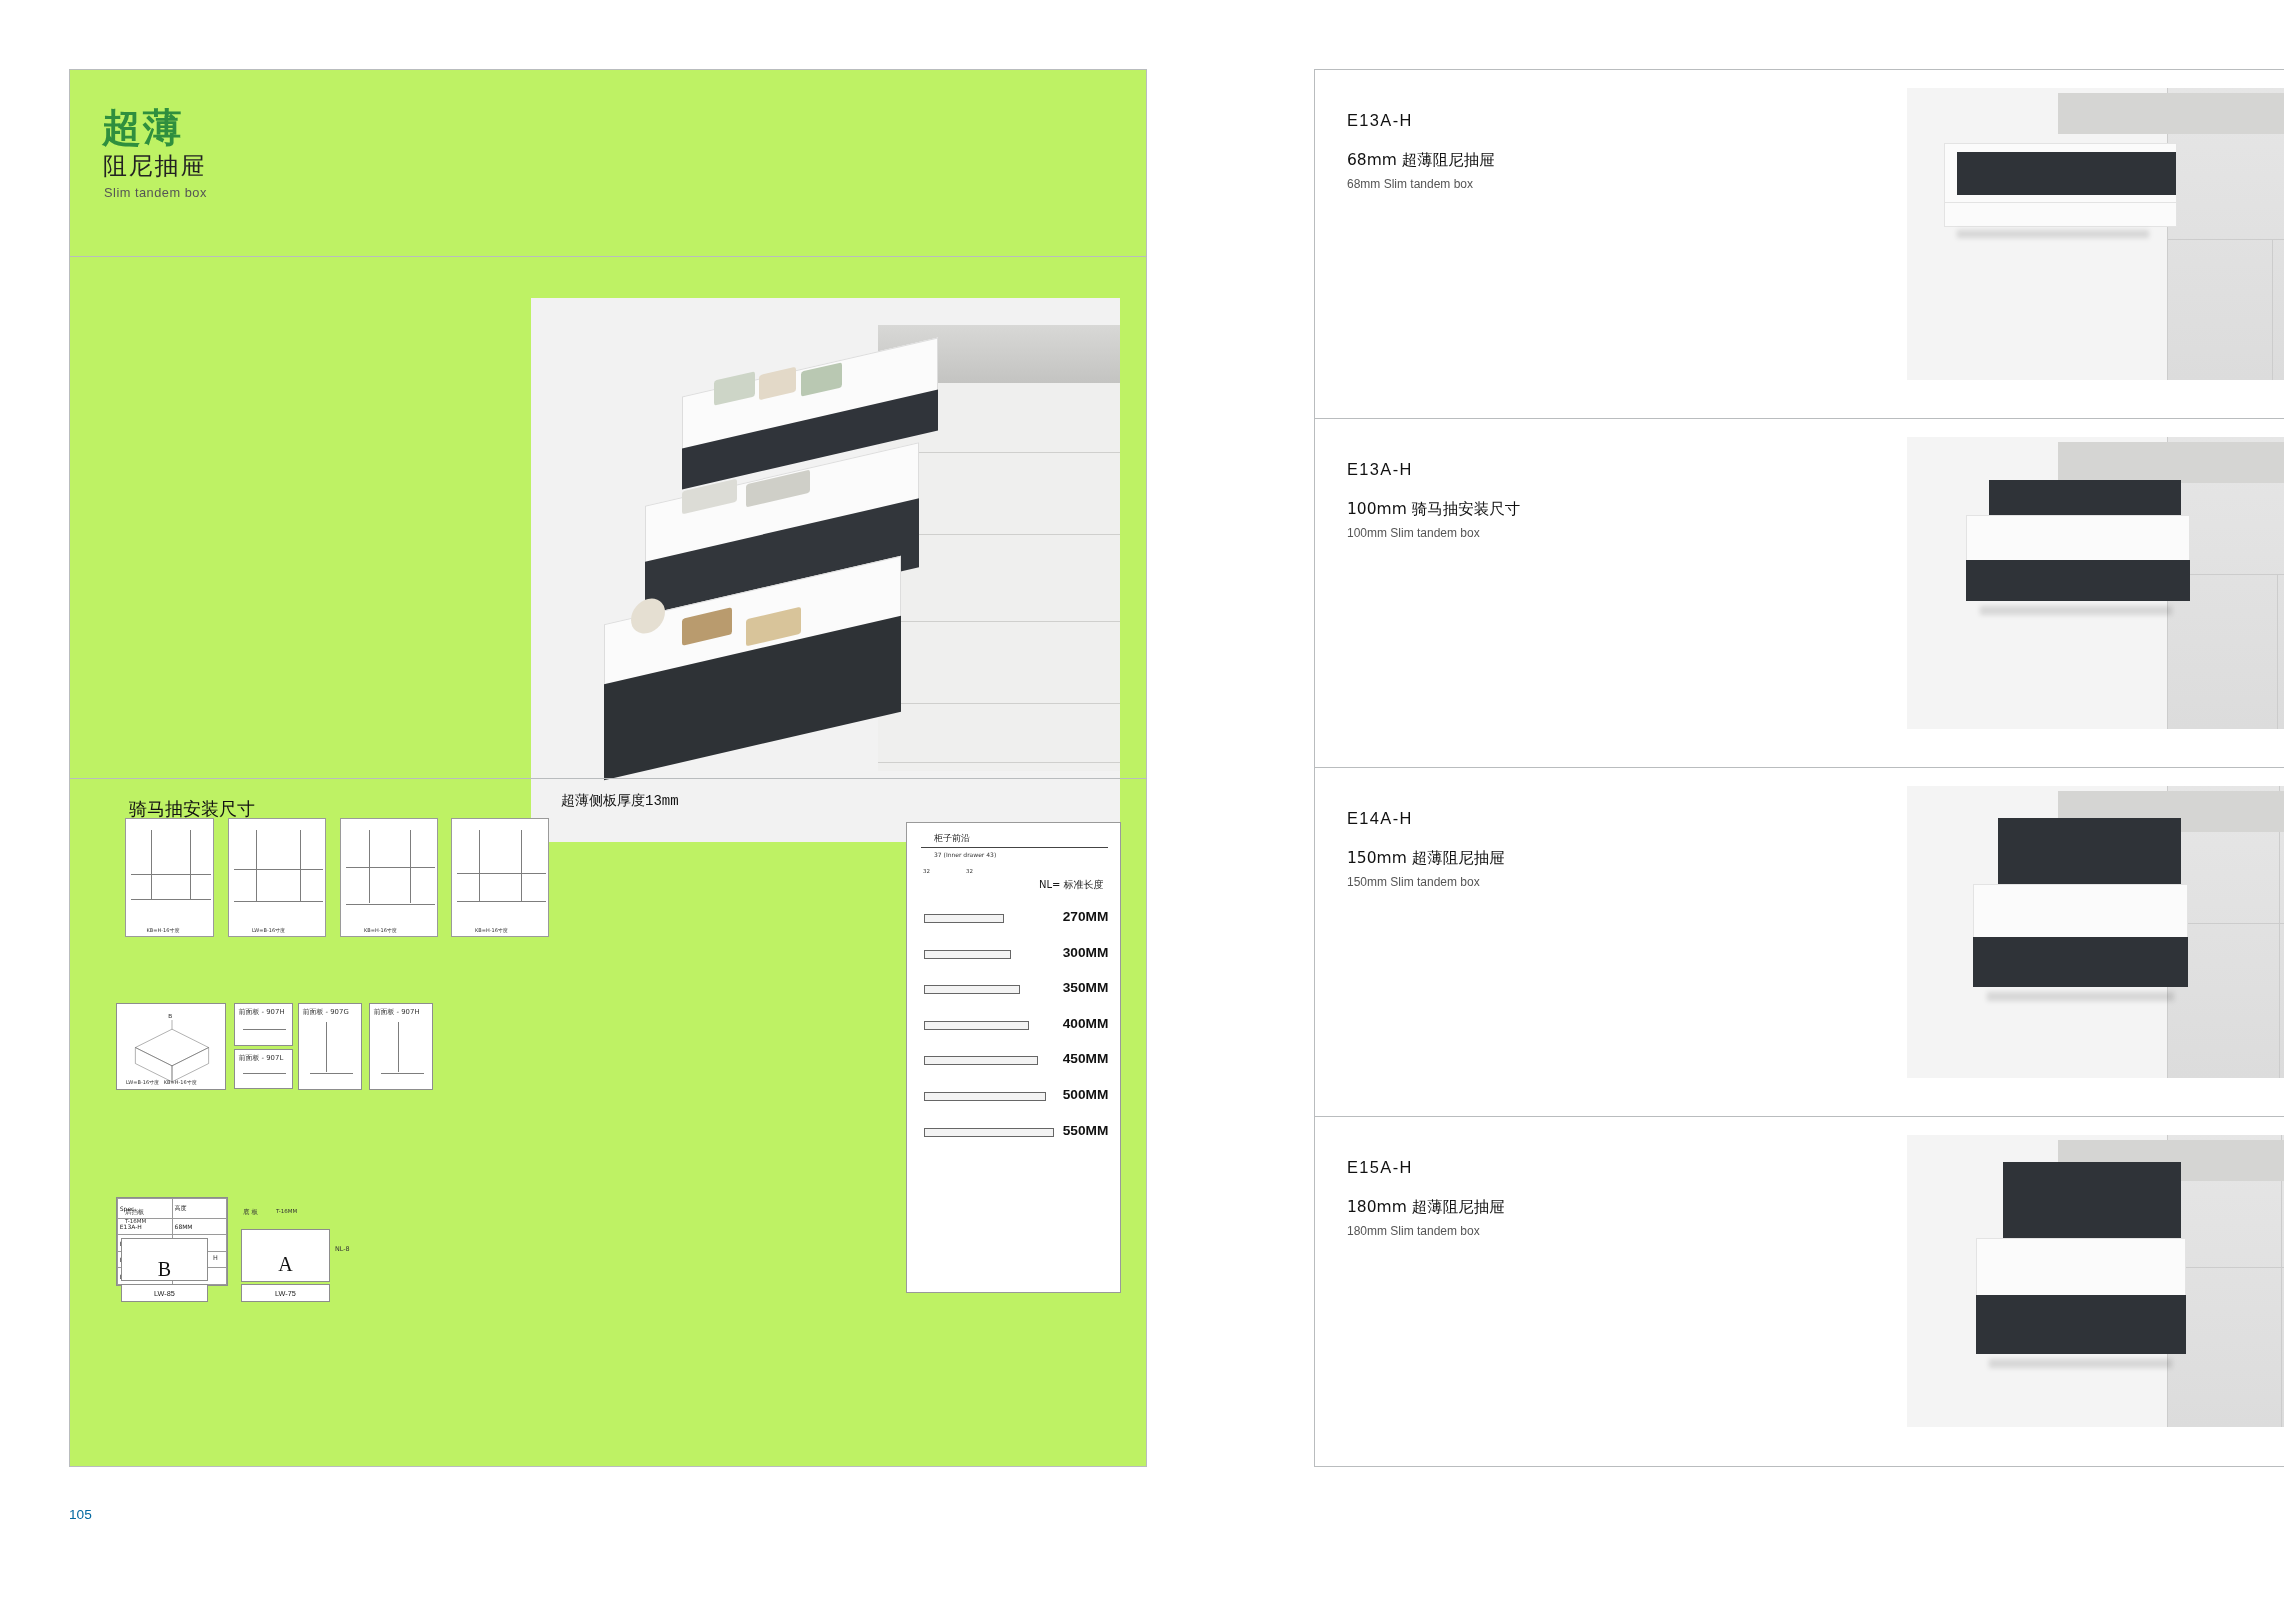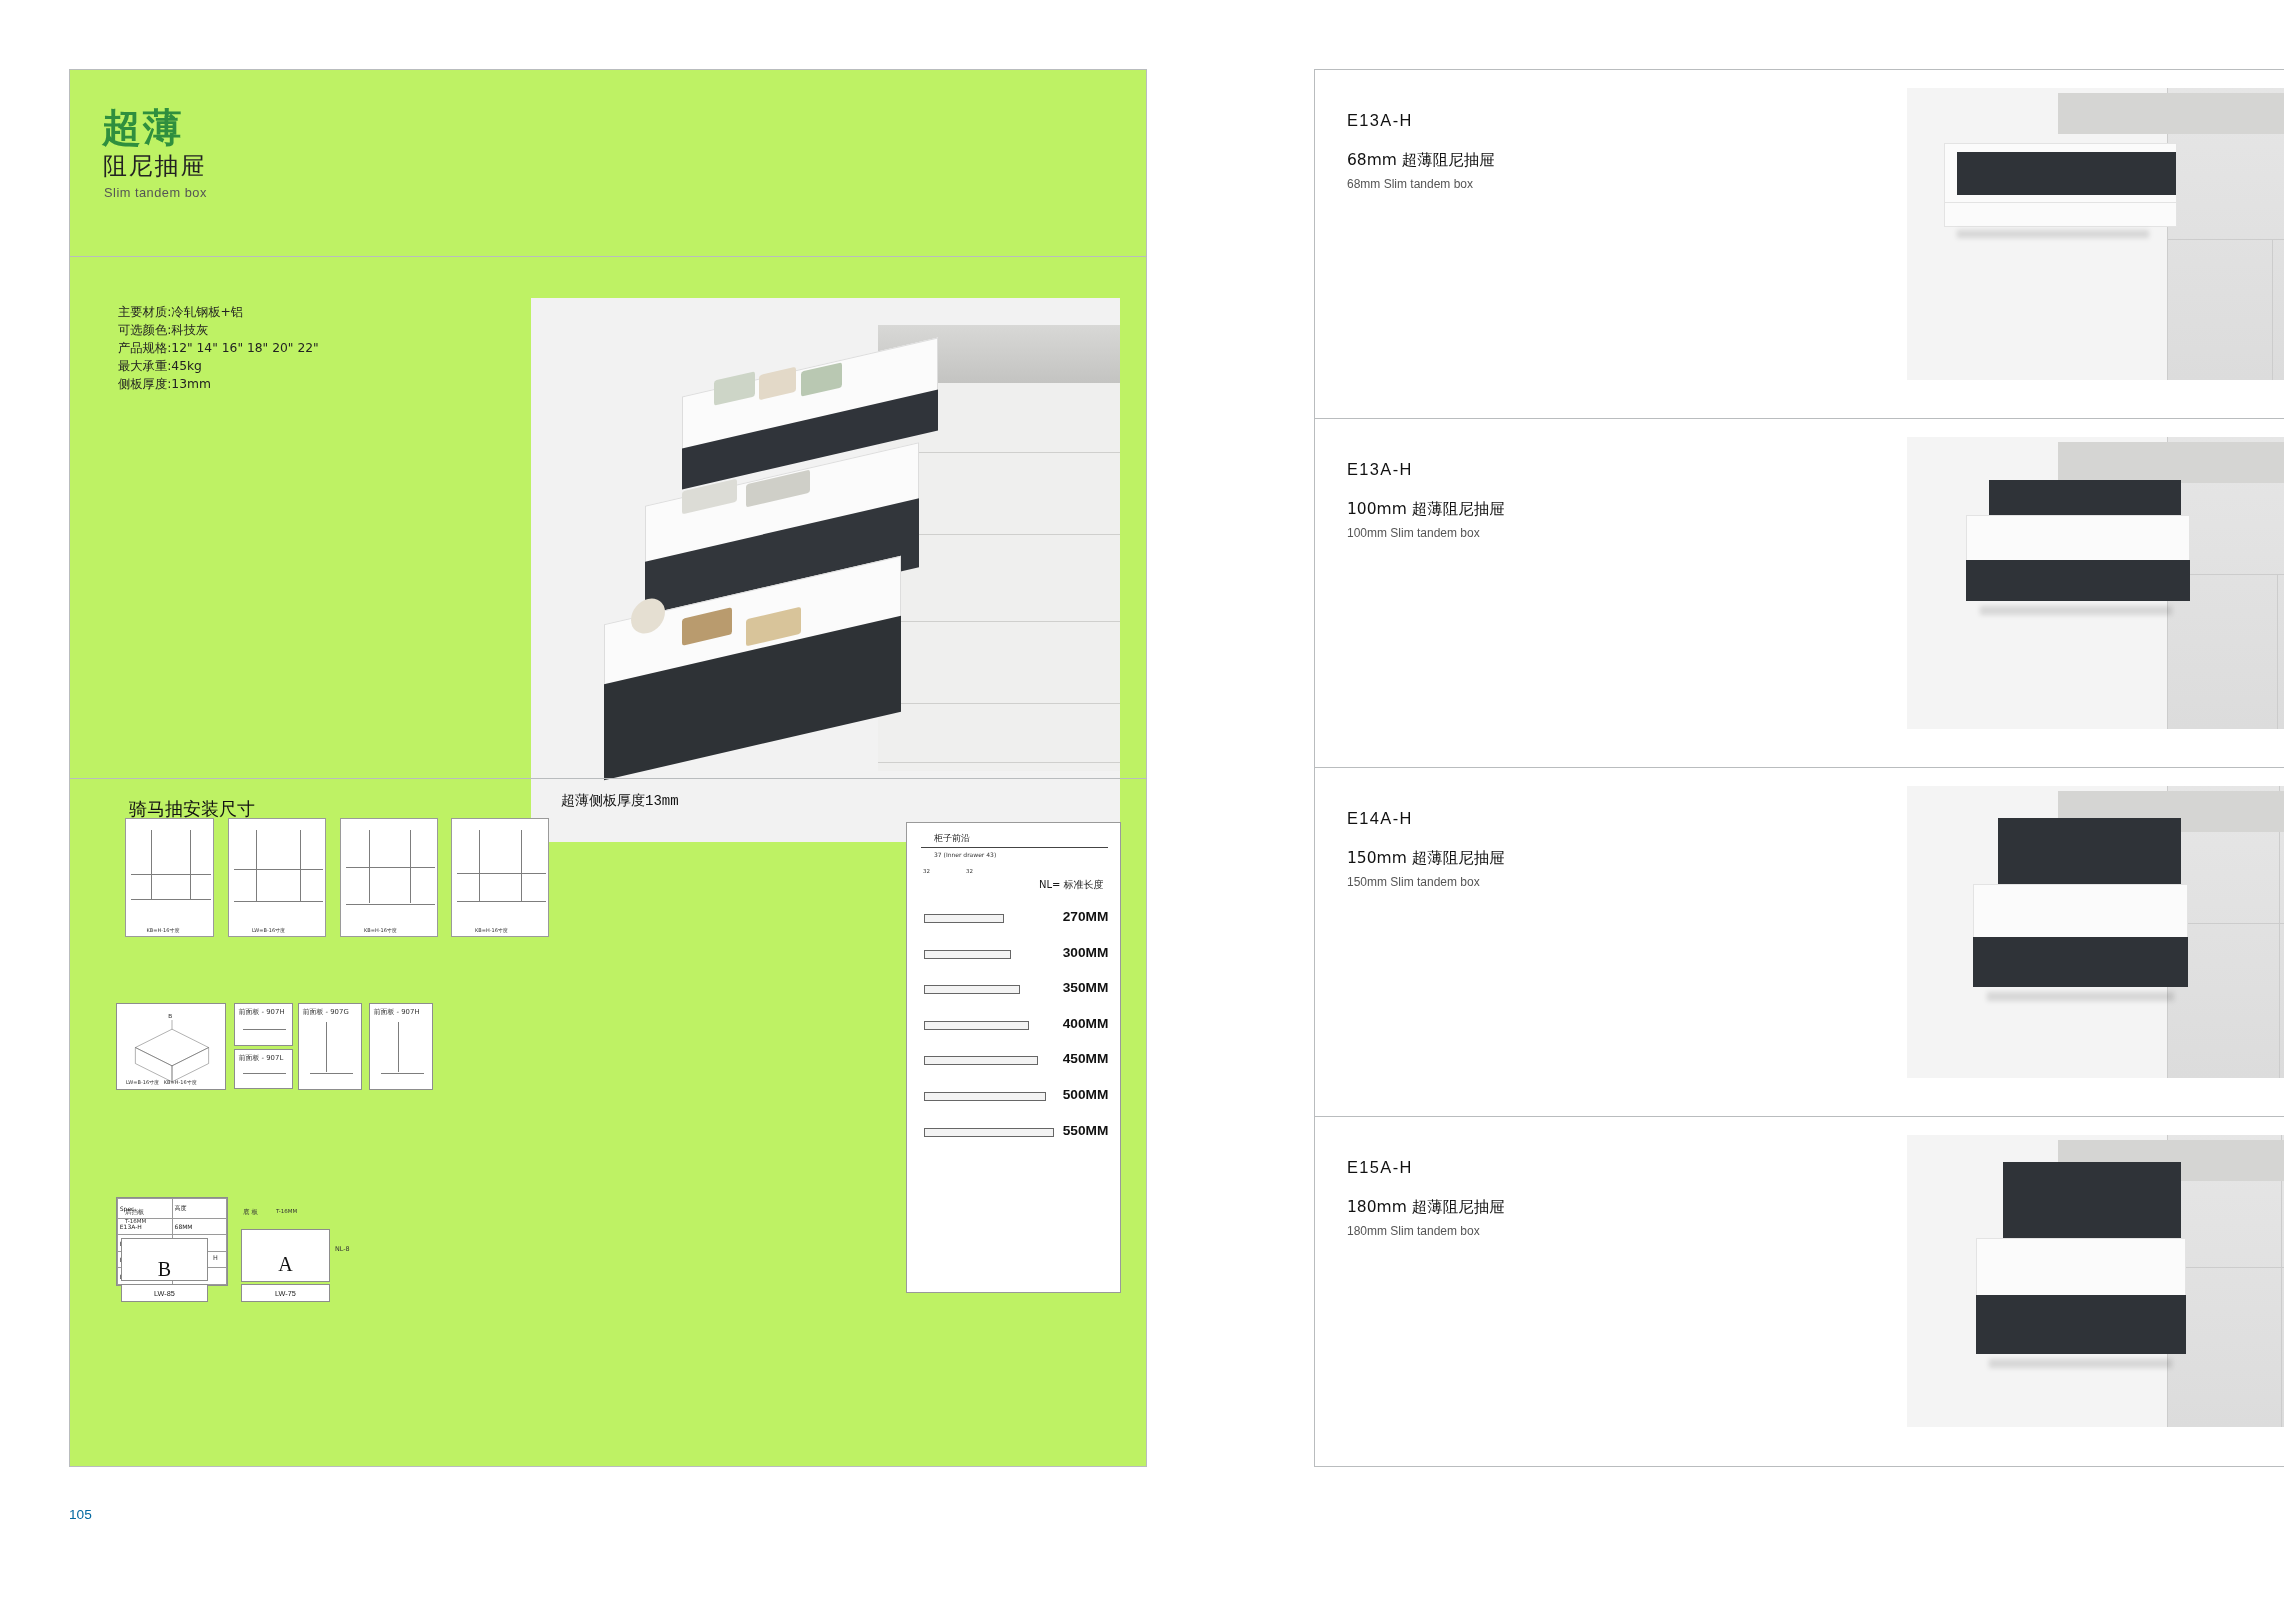--- a/index.html
+++ b/index.html
@@ -117,27 +117,20 @@
 <div class="page left-page">
   <div class="left-frame">
 
     <div class="title-block">
       <div class="title-cn">超薄</div>
       <div class="title-cn2">阻尼抽屉</div>
       <div class="title-en">Slim tandem box</div>
     </div>
 
     <div class="spec-block">
-      <div class="spec-cn">
-        <div>主要材质:冷轧钢板+铝</div>
-        <div>可选颜色:科技灰</div>
-        <div>产品规格:12" 14" 16" 18" 20" 22"</div>
-        <div>最大承重:45kg</div>
-        <div>侧板厚度:13mm</div>
-      </div>
     </div>
 
     <div class="photo-box">
       <div class="k-counter"></div>
       <div class="k-body"></div>
       <div class="k-lines">
         <i style="top:69px;"></i>
           <i style="top:151px;"></i>
           <i style="top:238px;"></i>
         <i style="top:320px;"></i>
@@ -335,21 +328,21 @@
         <div class="pi-counter"></div>
         <div class="pi-box" style="left:37px;top:55px;width:233px;height:69px;"></div>
         <div class="pi-dark" style="left:50px;top:64px;width:219px;height:43px;"></div>
         <div class="pi-box" style="left:37px;top:114px;width:233px;height:25px;"></div>
         <div class="pi-shadow" style="left:50px;top:142px;width:192px;height:8.2px;"></div>
       </div>
     </div>
 
     <div class="prod-row">
       <div class="prod-code">E13A-H</div>
-      <div class="prod-cn">100mm 超薄阻尼抽屉</div>
+      <div class="prod-cn">100mm 骑马抽安装尺寸</div>
       <div class="prod-en">100mm Slim tandem box</div>
       <div class="prod-img">
         <div class="pi-wall">
           <i style="left:0;top:0;width:0.9px;height:100%;"></i>
           <i style="left:0;top:137px;width:100%;height:0.9px;"></i>
           <i style="left:110px;top:137px;width:0.9px;height:155px;"></i>
         </div>
         <div class="pi-counter"></div>
         <div class="pi-dark" style="left:82px;top:43px;width:192px;height:55px;"></div>
         <div class="pi-box" style="left:59px;top:78px;width:224px;height:55px;"></div>

